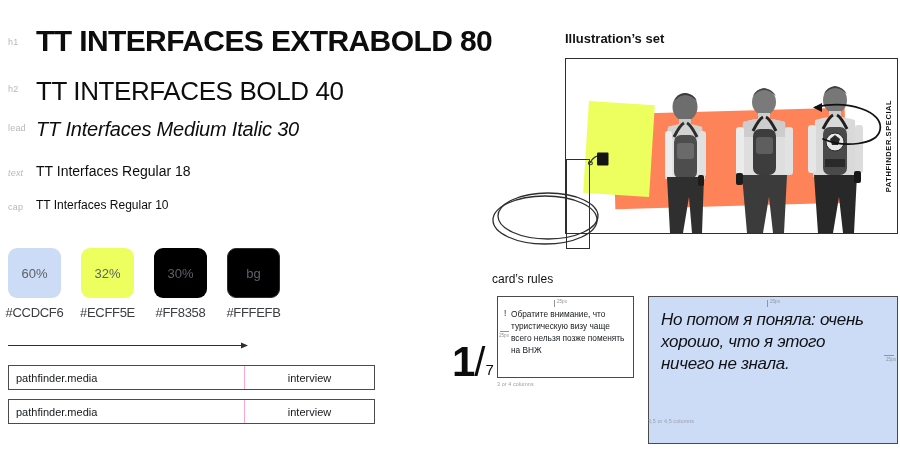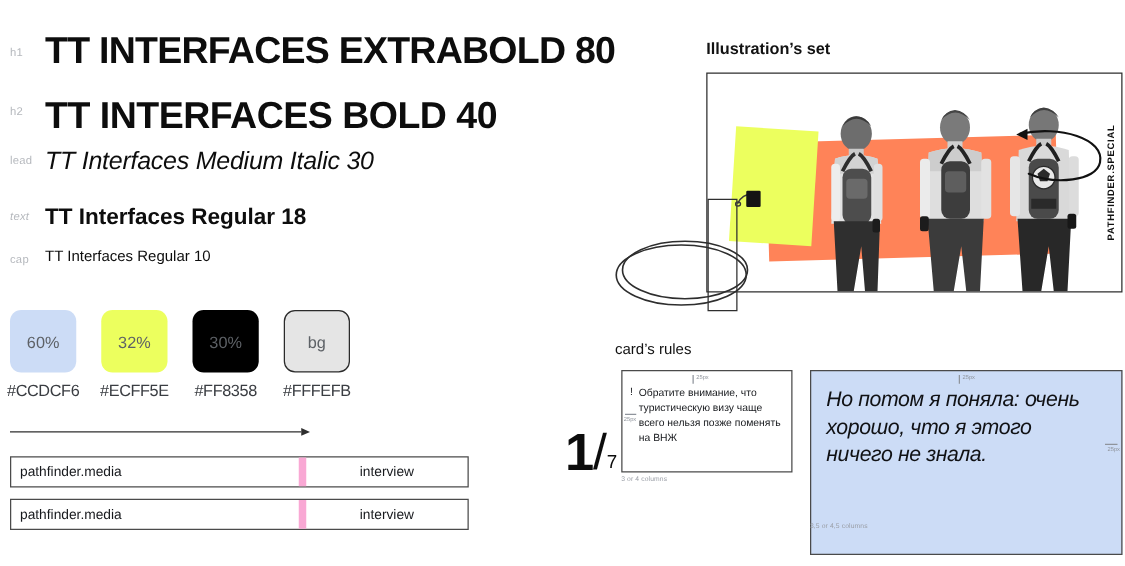--- a/index.html
+++ b/index.html
@@ -12,23 +12,23 @@
   #page { position: relative; width: 900px; height: 453px; background: #fff; }
 
   
   .tag {
     position: absolute;
     font-size: 9px; color: #b5b8bd; letter-spacing: .2px;
     font-family: "Liberation Sans", sans-serif;
   }
   .spec { position: absolute; color: #0d0d0d; white-space: nowrap; }
   #h1-spec   { left: 36px; top: 24px;  font-size: 30px; font-weight: 800; letter-spacing: -0.6px; }
-  #h2-spec   { left: 36px; top: 76px;  font-size: 30px; font-weight: 700; letter-spacing: -0.4px; }
+  #h2-spec   { left: 36px; top: 76px;  font-size: 26px; font-weight: 400; letter-spacing: -0.4px; }
   #lead-spec { left: 36px; top: 118px; font-size: 20px; font-weight: 500; font-style: italic; letter-spacing: -0.2px; }
-  #text-spec { left: 36px; top: 163px; font-size: 18px; font-weight: 700; }
+  #text-spec { left: 36px; top: 163px; font-size: 14px; font-weight: 400; }
   #cap-spec  { left: 36px; top: 198px; font-size: 12px; font-weight: 400; }
 
   
   #palette { position: absolute; left: 8px; top: 248px; display: flex; gap: 20px; }
   .sw-wrap { width: 53px; display: flex; flex-direction: column; align-items: center; }
   .sw {
     width: 53px; height: 50px; border-radius: 9px;
     display: flex; align-items: center; justify-content: center;
     font-size: 13px; color: #5d6166; font-weight: 400;
   }
@@ -38,21 +38,21 @@
   
   #measure-arrow { position: absolute; left: 8px; top: 341px; width: 240px; height: 9px; }
   .bar {
     position: absolute; left: 8px; width: 367px; height: 25px;
     border: 1px solid #4b4b4b; display: flex; align-items: stretch;
   }
   #bar-1 { top: 365px; }
   #bar-2 { top: 399px; }
   .bar-left {
     flex: 0 0 236px; display: flex; align-items: center; padding-left: 7px;
-    font-size: 11px; color: #16181c; border-right: 6px solid #f9a8d4;
+    font-size: 11px; color: #16181c; border-right: 1px solid #f9a8d4;
   }
   .bar-right {
     flex: 1; display: flex; align-items: center; justify-content: center;
     font-size: 11px; color: #16181c;
   }
 
   
   #illu-title { position: absolute; left: 565px; top: 31px; font-size: 13px; font-weight: 600; color: #121212; }
   #illu-frame {
     position: absolute; left: 565px; top: 58px; width: 333px; height: 176px;
@@ -146,21 +146,21 @@
     </div>
     <div class="sw-wrap">
       <div class="sw" style="background:#ECFF5E;">32%</div>
       <div class="sw-hex">#ECFF5E</div>
     </div>
     <div class="sw-wrap">
       <div class="sw" style="background:#000000;">30%</div>
       <div class="sw-hex">#FF8358</div>
     </div>
     <div class="sw-wrap">
-      <div class="sw outlined" style="background:#e5e5e5;">bg</div>
+      <div class="sw outlined" style="background:#000000;">bg</div>
       <div class="sw-hex">#FFFEFB</div>
     </div>
   </div>
 
   <svg id="measure-arrow" viewBox="0 0 240 9">
     <line x1="0" y1="4.5" x2="233" y2="4.5" stroke="#2e2e2e" stroke-width="1.1"></line>
     <polygon points="233,1.4 240,4.5 233,7.6" fill="#2e2e2e"></polygon>
   </svg>
 
   <div class="bar" id="bar-1">

